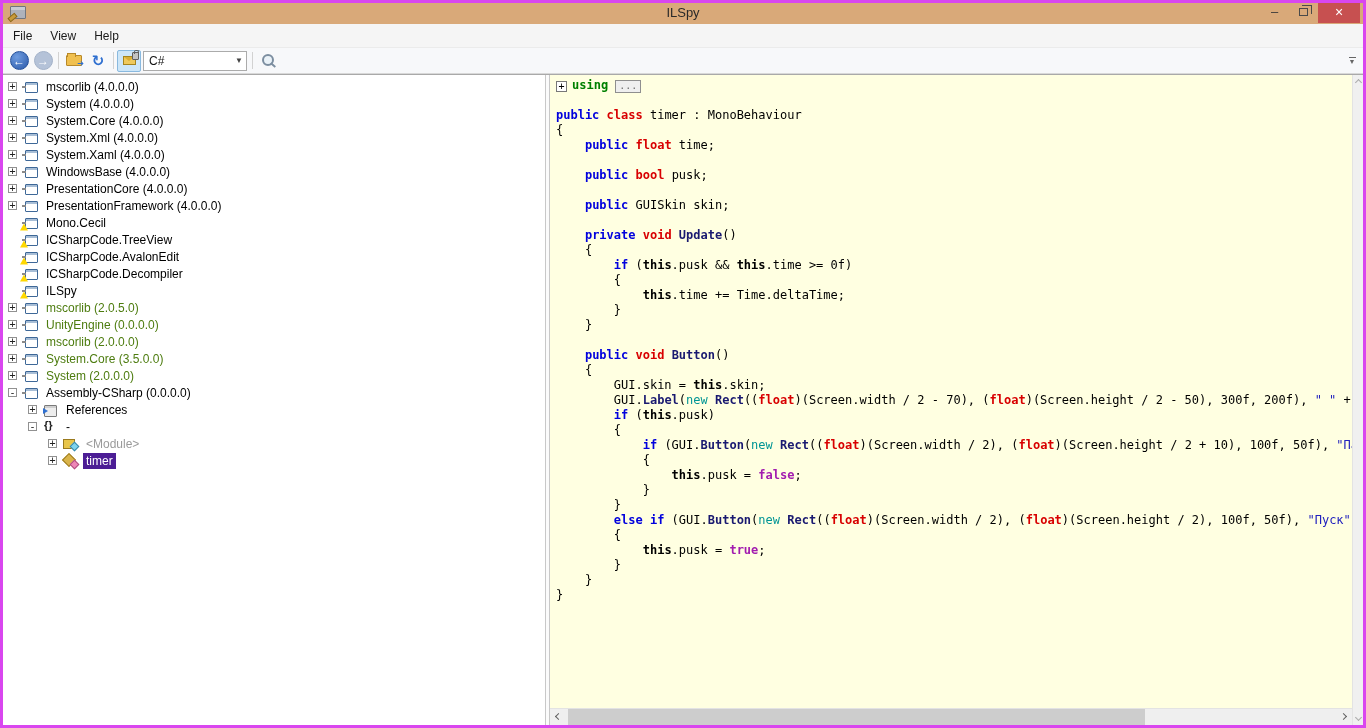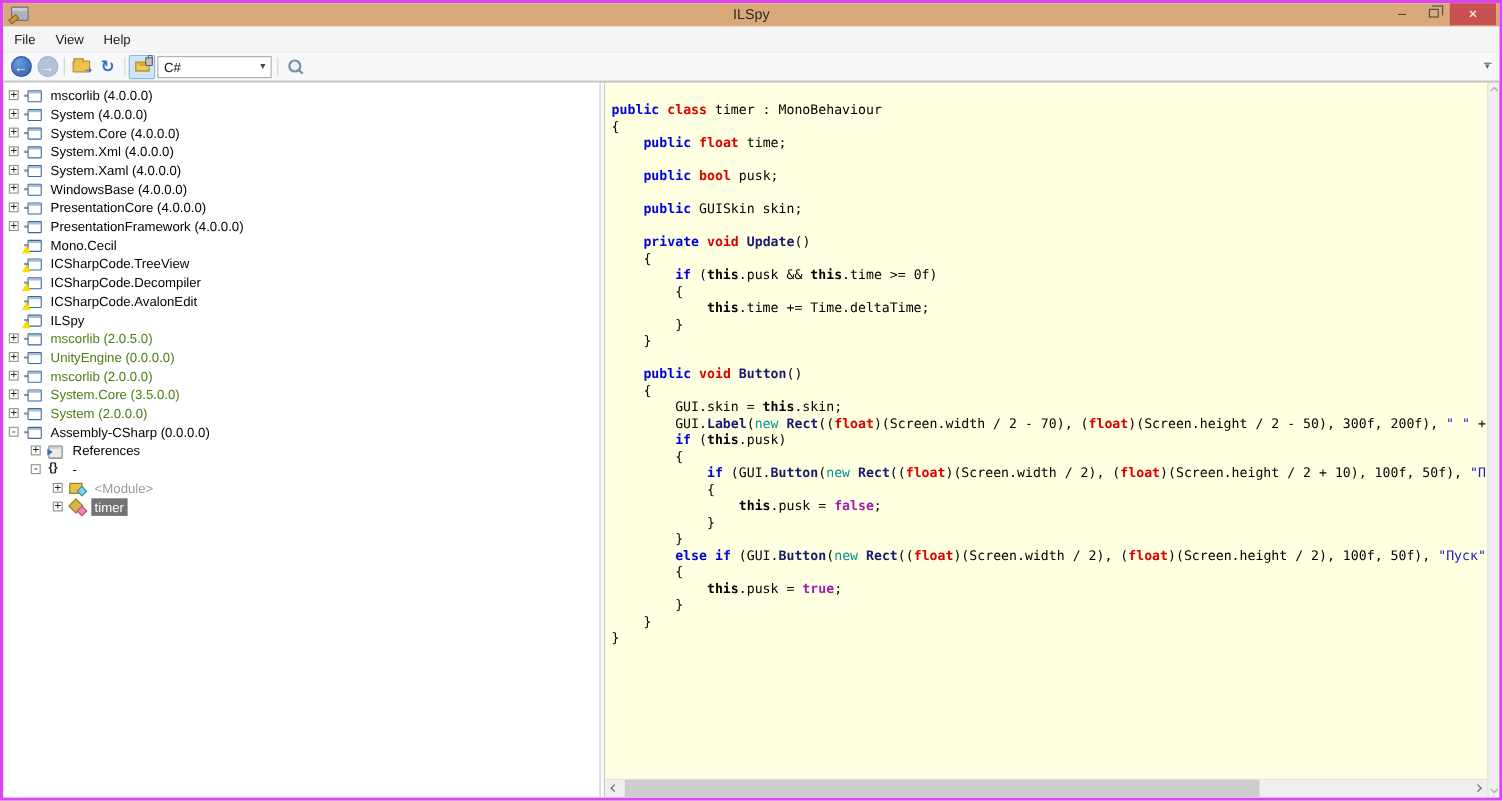--- a/index.html
+++ b/index.html
@@ -75,21 +75,21 @@
   .icon-references::after { content:""; position:absolute; left:1px; top:5px; width:0; height:0; border-top:3px solid transparent; border-bottom:3px solid transparent; border-left:5px solid #2E6FD0; }
   .icon-namespace::before { content:"{}"; position:absolute; left:2px; top:-1px; font-size:11px; font-weight:bold; color:#222; }
   .icon-class::before { content:""; position:absolute; left:2px; top:1px; width:8px; height:8px; background:#D9B44A; border:1px solid #9A7A1E; transform:rotate(45deg); }
   .icon-class::after { content:""; position:absolute; left:9px; top:7px; width:5px; height:5px; background:#EE86B7; border:1px solid #B05080; transform:rotate(45deg); }
   .icon-module::before { content:""; position:absolute; left:1px; top:2px; width:10px; height:8px; background:#E8C54A; border:1px solid #9A7A1E; }
   .icon-module::after { content:""; position:absolute; left:9px; top:6px; width:5px; height:5px; background:#7FD4EE; border:1px solid #3A89AA; transform:rotate(45deg); }
   .warn { position:absolute; left:-2px; bottom:-1px; width:8px; height:7px; background:#FFD800; clip-path:polygon(50% 0,100% 100%,0 100%); }
   .tlabel { padding:1px 3px; }
   .tlabel.muted { color:#4d7c0f; }
   .tlabel.gray { color:#9A9A9A; }
-  .tlabel.selected { background:#737373; color:#fff; }
+  .tlabel.selected { background:#4c1d95; color:#fff; }
 
   
   .code-line { font-family:"DejaVu Sans Mono","Liberation Mono",monospace; font-size:12px; line-height:15px; height:15px; white-space:pre; color:#000; }
   .tk-pl { color:#000; }
   .tk-v, .tk-k { color:#0101DD; font-weight:bold; }
   .tk-t { color:#D80000; font-weight:bold; }
   .tk-m { color:#191970; font-weight:bold; }
   .tk-th { color:#000; font-weight:bold; }
   .tk-nw { color:#009595; }
   .tk-bl { color:#a21caf; font-weight:bold; }
@@ -206,28 +206,28 @@
           <span class="ticon icon-assembly">
             <i class="warn"></i>
           </span>
           <span class="tlabel">ICSharpCode.TreeView</span>
         </div>
         <div class="tree-row" style="padding-left: 5px;">
           <span class="expander exp-none"></span>
           <span class="ticon icon-assembly">
             <i class="warn"></i>
           </span>
+          <span class="tlabel">ICSharpCode.AvalonEdit</span>
+        </div>
+        <div class="tree-row" style="padding-left: 5px;">
+          <span class="expander exp-none"></span>
+          <span class="ticon icon-assembly">
+            <i class="warn"></i>
+          </span>
           <span class="tlabel">ICSharpCode.Decompiler</span>
-        </div>
-        <div class="tree-row" style="padding-left: 5px;">
-          <span class="expander exp-none"></span>
-          <span class="ticon icon-assembly">
-            <i class="warn"></i>
-          </span>
-          <span class="tlabel">ICSharpCode.AvalonEdit</span>
         </div>
         <div class="tree-row" style="padding-left: 5px;">
           <span class="expander exp-none"></span>
           <span class="ticon icon-assembly">
             <i class="warn"></i>
           </span>
           <span class="tlabel">ILSpy</span>
         </div>
         <div class="tree-row" style="padding-left: 5px;">
           <span class="expander">+</span>
@@ -276,20 +276,21 @@
         </div>
         <div class="tree-row" style="padding-left: 45px;">
           <span class="expander">+</span>
           <span class="ticon icon-class"></span>
           <span class="tlabel selected">timer</span>
         </div>
       </div>
     <div class="splitter"></div>
     <div class="code-wrap">
       <div class="code-view">
+          <div class="code-line"><span class="tk-fm">+</span><span class="tk-u">using</span><span class="tk-fb">...</span></div>
           <div class="code-line"></div>
           <div class="code-line"><span class="tk-v">public</span><span class="tk-pl"> </span><span class="tk-t">class</span><span class="tk-pl"> timer : MonoBehaviour</span></div>
           <div class="code-line"><span class="tk-pl">{</span></div>
           <div class="code-line"><span class="tk-pl">    </span><span class="tk-v">public</span><span class="tk-pl"> </span><span class="tk-t">float</span><span class="tk-pl"> time;</span></div>
           <div class="code-line"></div>
           <div class="code-line"><span class="tk-pl">    </span><span class="tk-v">public</span><span class="tk-pl"> </span><span class="tk-t">bool</span><span class="tk-pl"> pusk;</span></div>
           <div class="code-line"></div>
           <div class="code-line"><span class="tk-pl">    </span><span class="tk-v">public</span><span class="tk-pl"> GUISkin skin;</span></div>
           <div class="code-line"></div>
           <div class="code-line"><span class="tk-pl">    </span><span class="tk-v">private</span><span class="tk-pl"> </span><span class="tk-t">void</span><span class="tk-pl"> </span><span class="tk-m">Update</span><span class="tk-pl">()</span></div>

